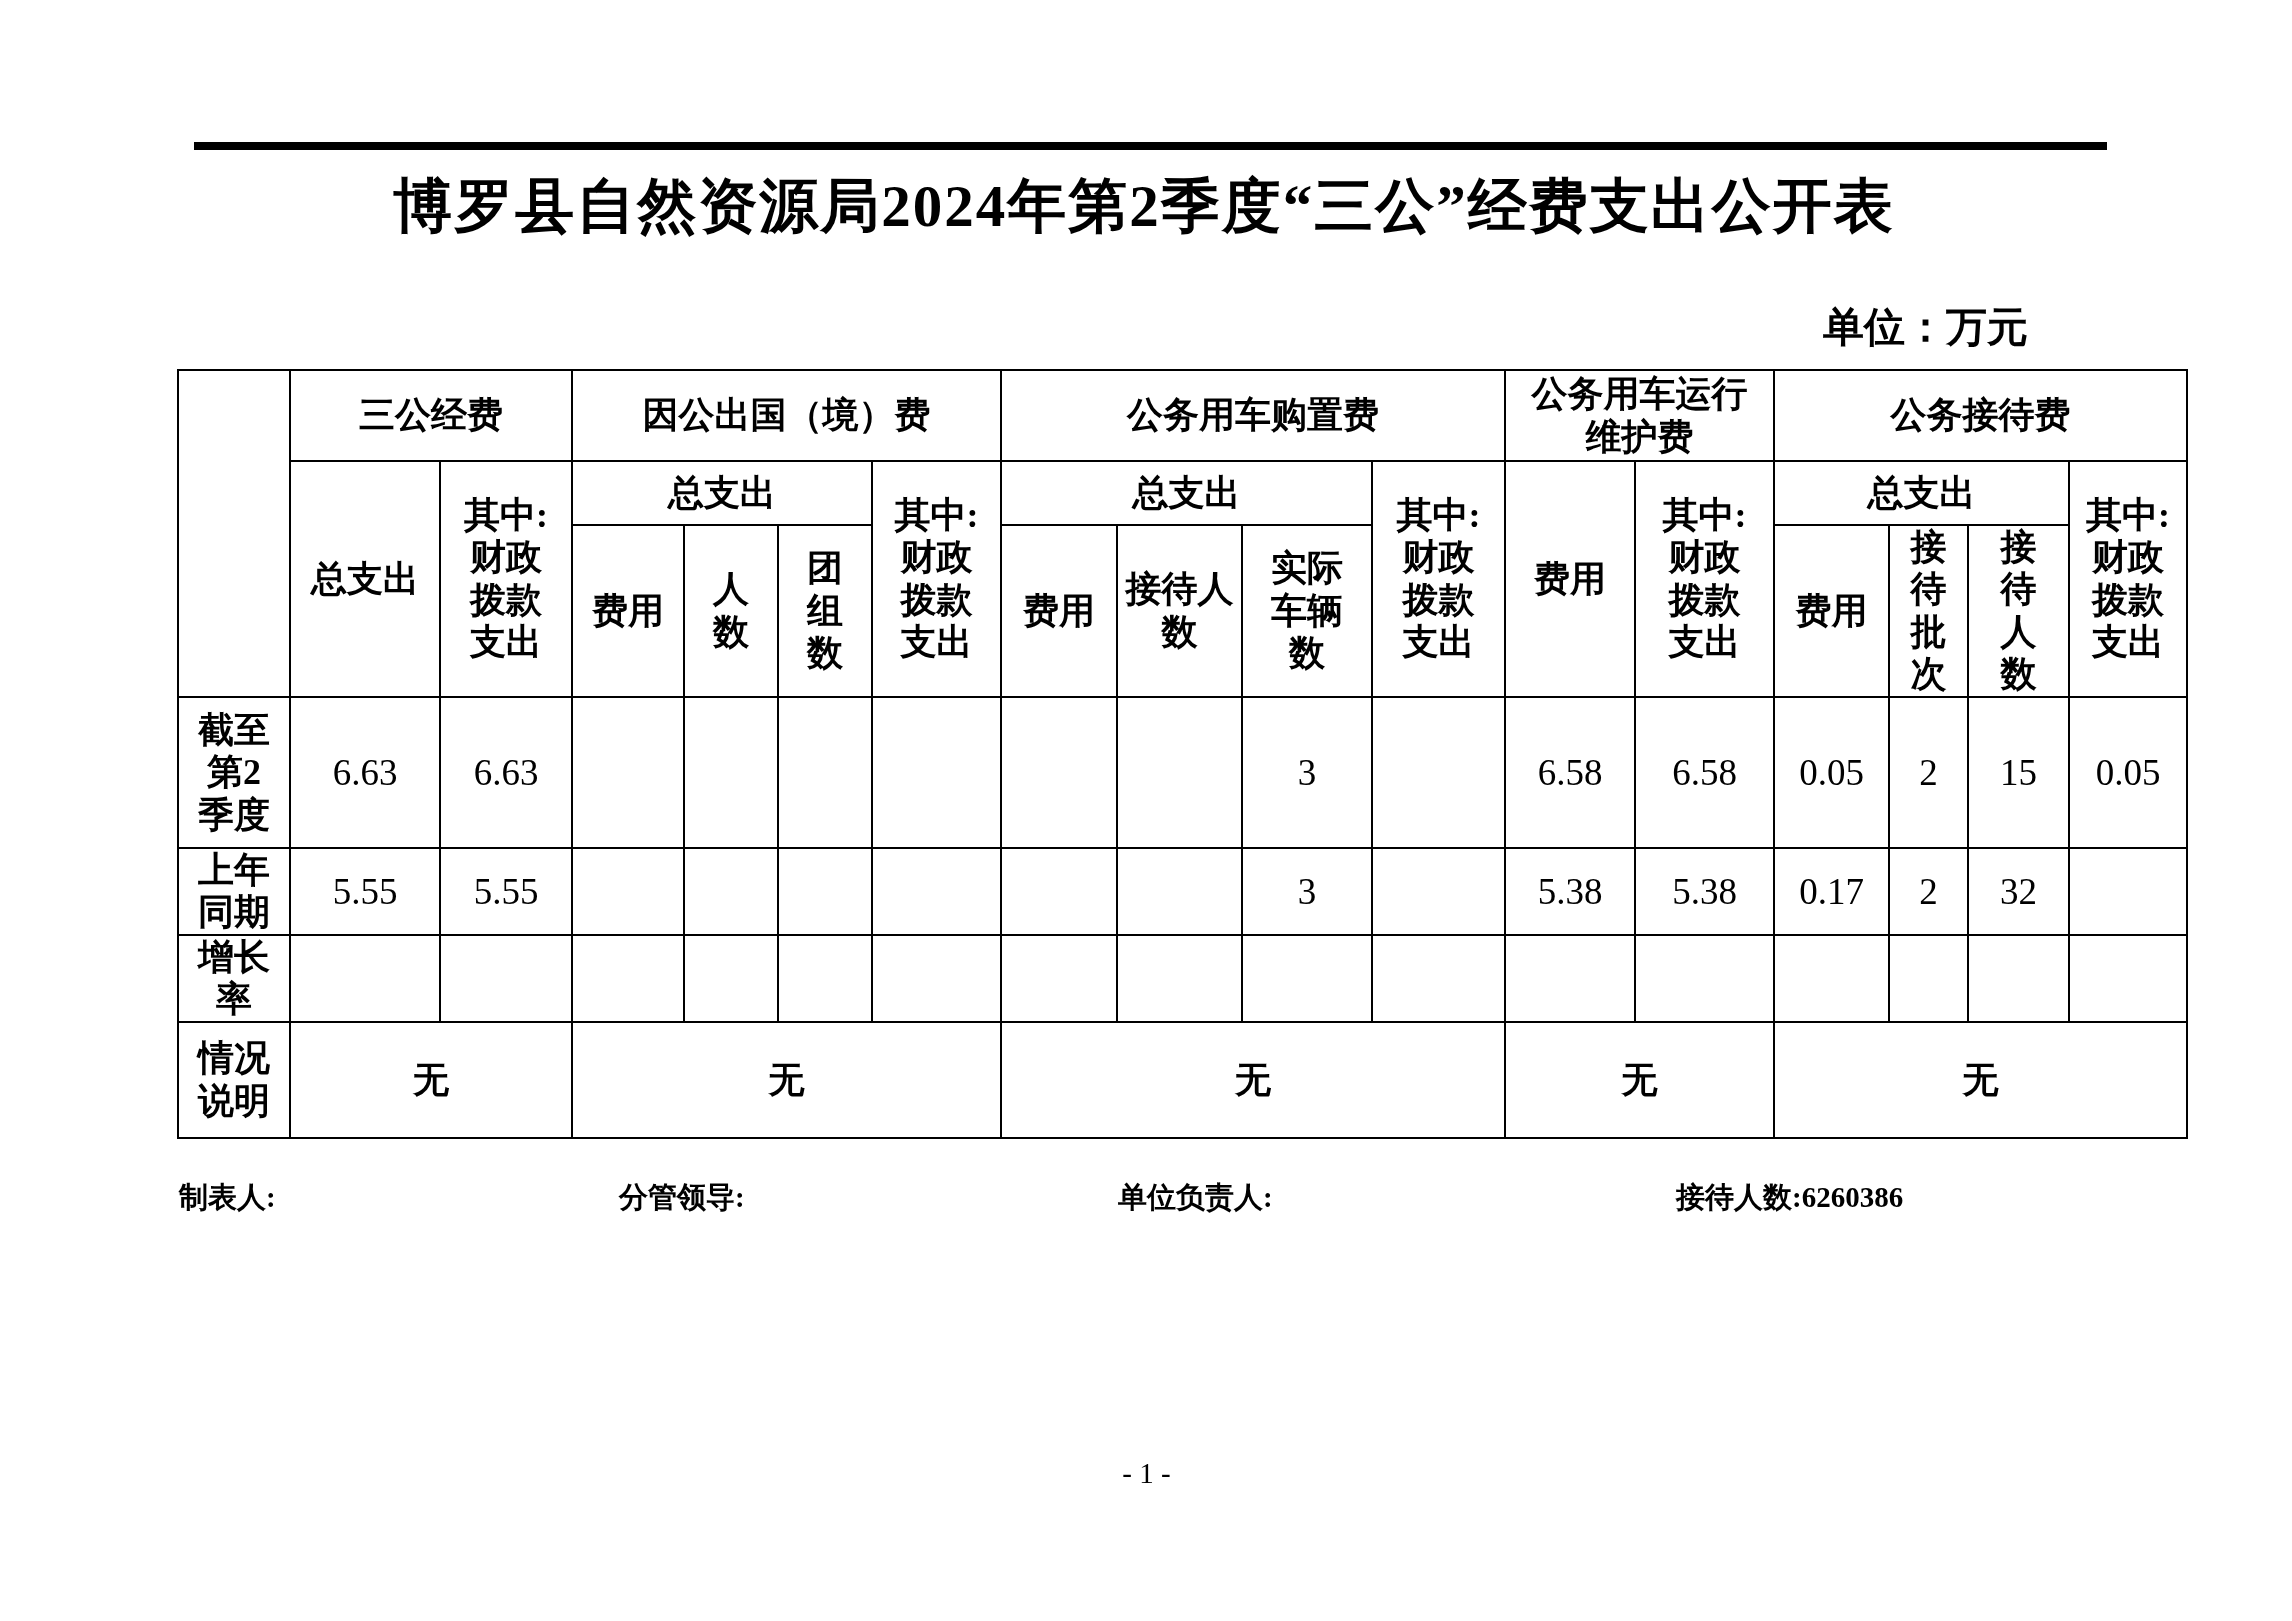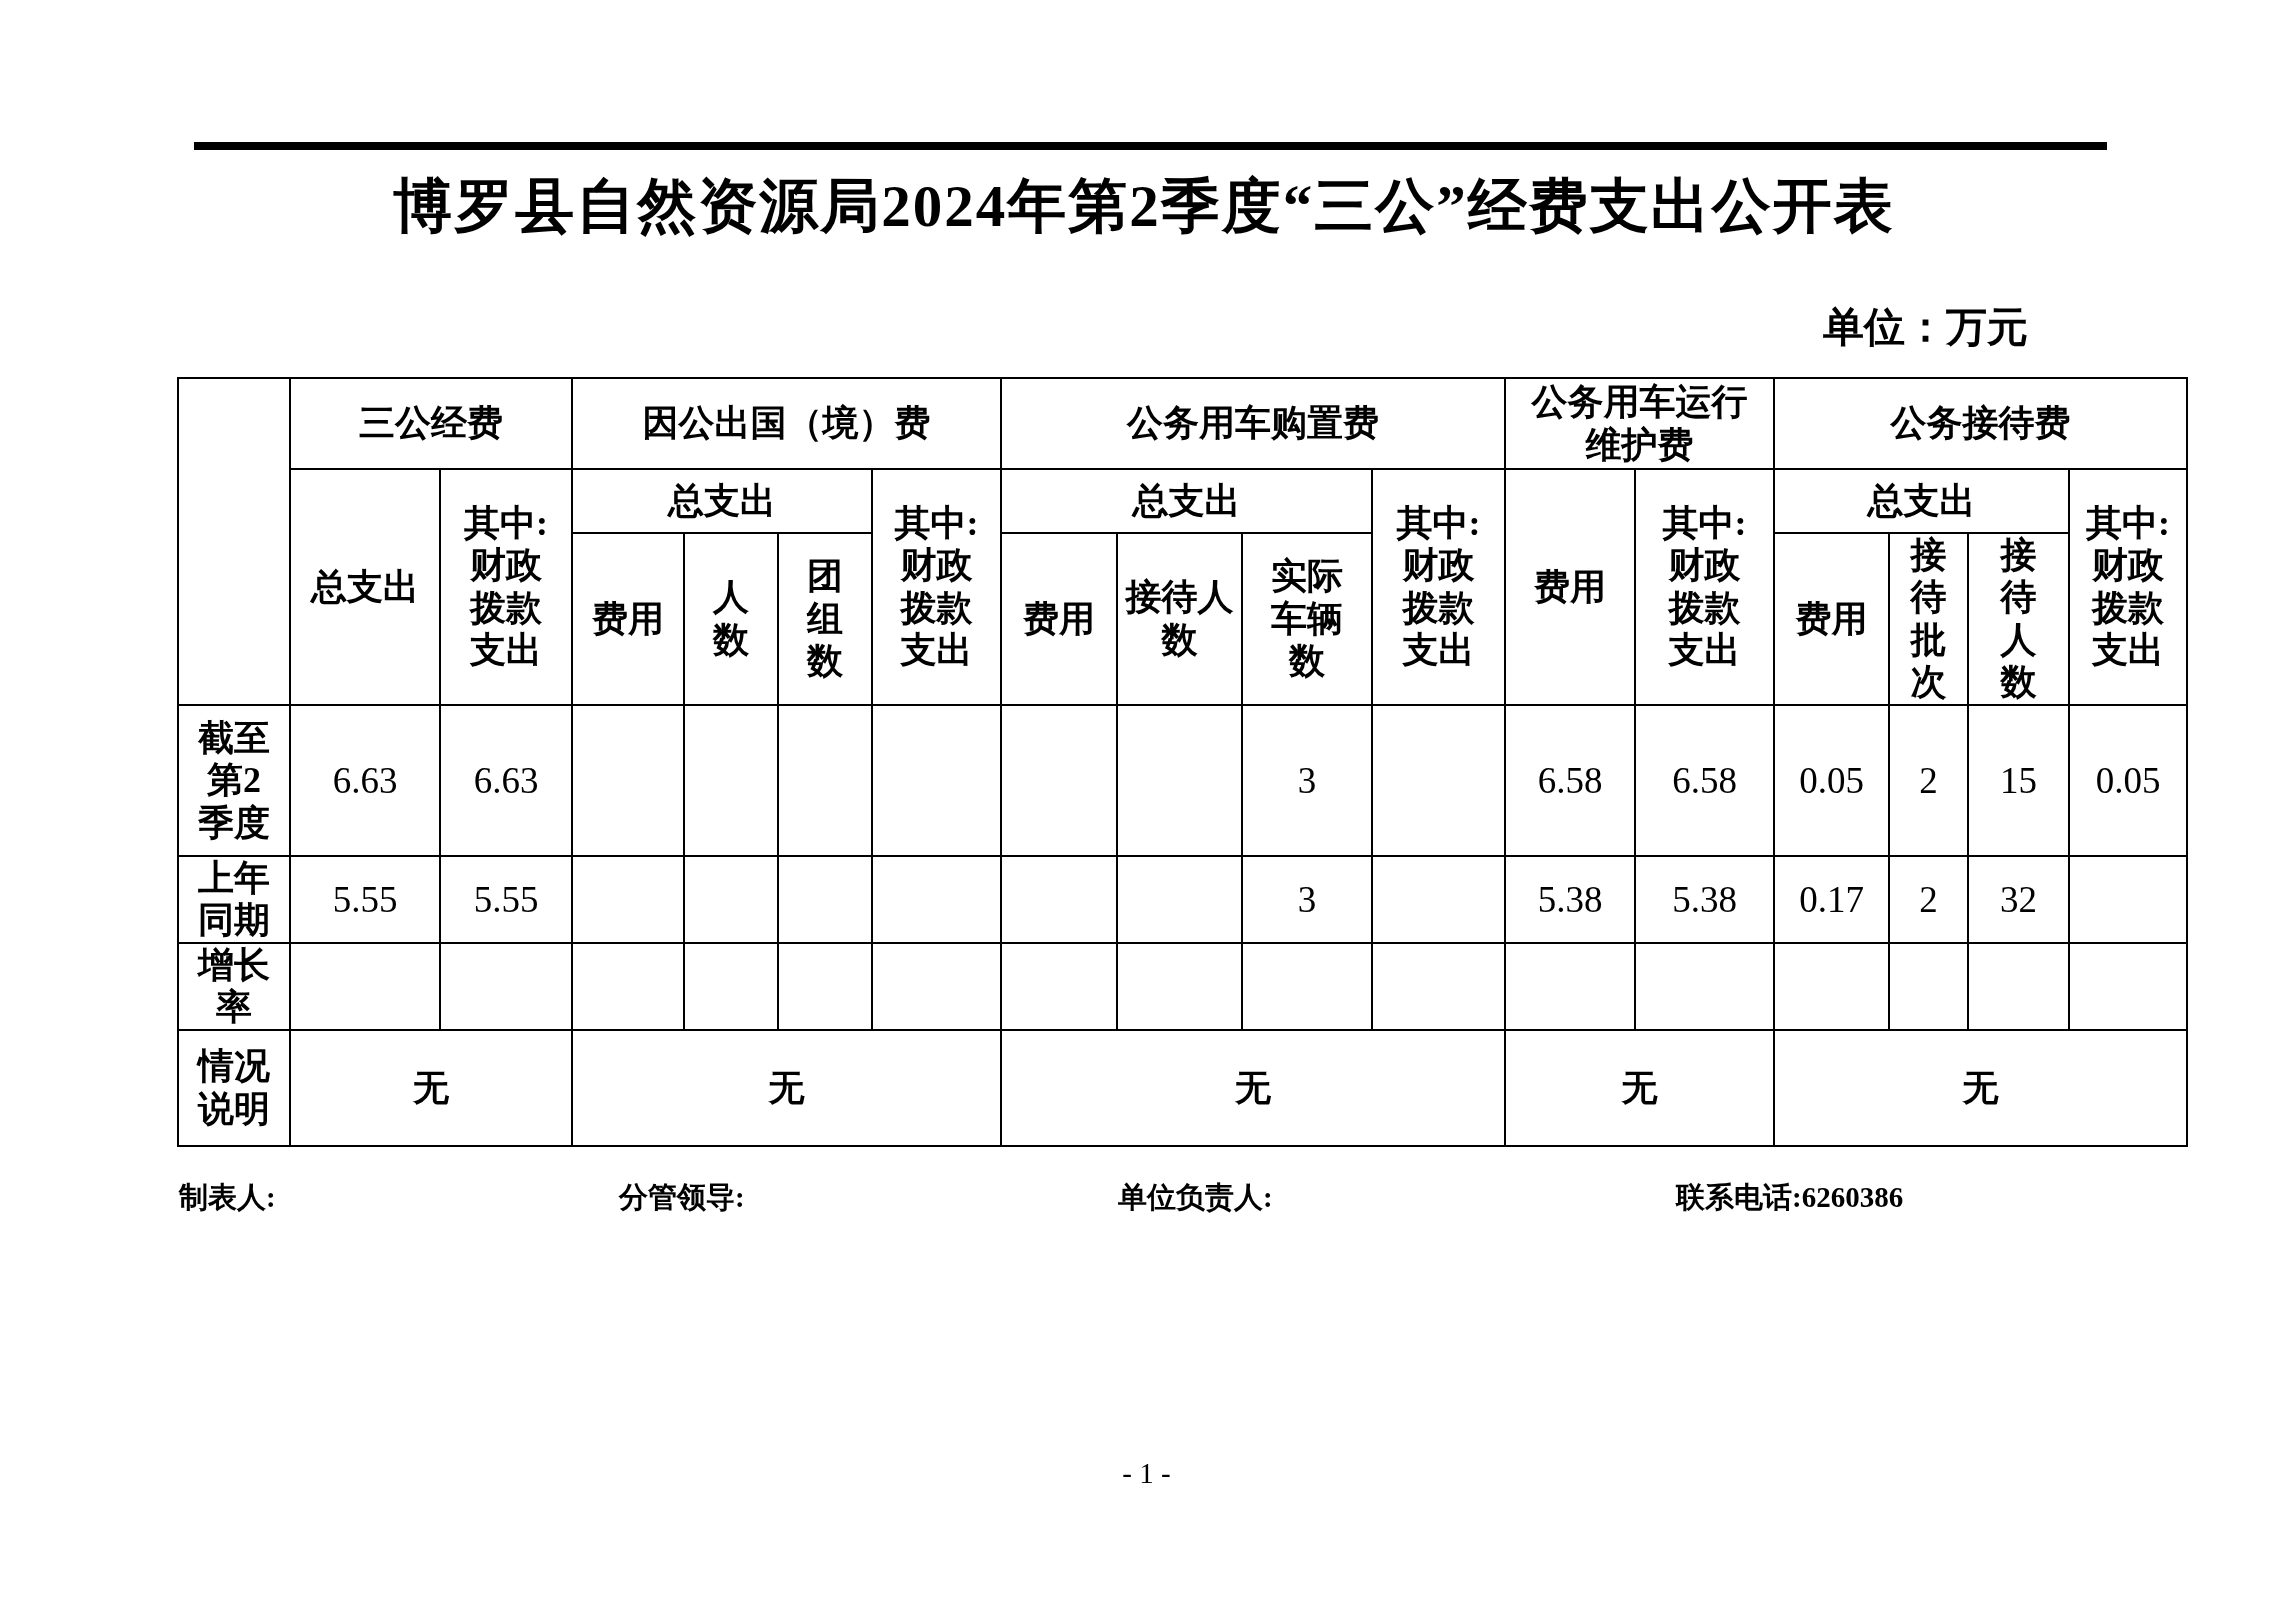--- a/index.html
+++ b/index.html
@@ -6,21 +6,21 @@
   body{
     width:2293px;height:1621px;position:relative;background:#ffffff;color:#000;
     font-family:"Liberation Serif","DejaVu Serif",serif;overflow:hidden;
   }
   .rule{position:absolute;left:194px;top:142px;width:1913px;height:7.8px;background:#000;}
   .title{
     position:absolute;left:169px;top:167px;width:1950px;text-align:center;
     font-size:59px;font-weight:bold;letter-spacing:2px;white-space:nowrap;
   }
   .unit{position:absolute;left:1823px;top:300px;font-size:41px;font-weight:bold;}
-  .tablewrap{position:absolute;left:169px;top:377px;padding-left:8px;}
+  .tablewrap{position:absolute;left:169px;top:369px;padding-left:8px;}
   table{border-collapse:collapse;table-layout:fixed;width:2005px;}
   th,td{
     border:2.9px solid #000;text-align:center;vertical-align:middle;
     padding:0;font-size:36px;line-height:1.18;overflow:hidden;
   }
   th{font-weight:bold;}
   td.lab{font-weight:bold;}
   td.none{font-weight:bold;}
   td.num{font-size:37px;}
   tr.hr1{height:91px;}
@@ -177,16 +177,16 @@
     <td colspan="2" class="none">无</td>
     <td colspan="4" class="none">无</td>
   </tr>
 </tbody>
     </table>
 </div>
 
 <span class="footer-item f1">制表人:</span>
 <span class="footer-item f2">分管领导:</span>
 <span class="footer-item f3">单位负责人:</span>
-<span class="footer-item f4">联系电话:6260386</span>
+<span class="footer-item f4">接待人数:6260386</span>
 
 <div class="pagenum">- 1 -</div>
 
 
 </body></html>

